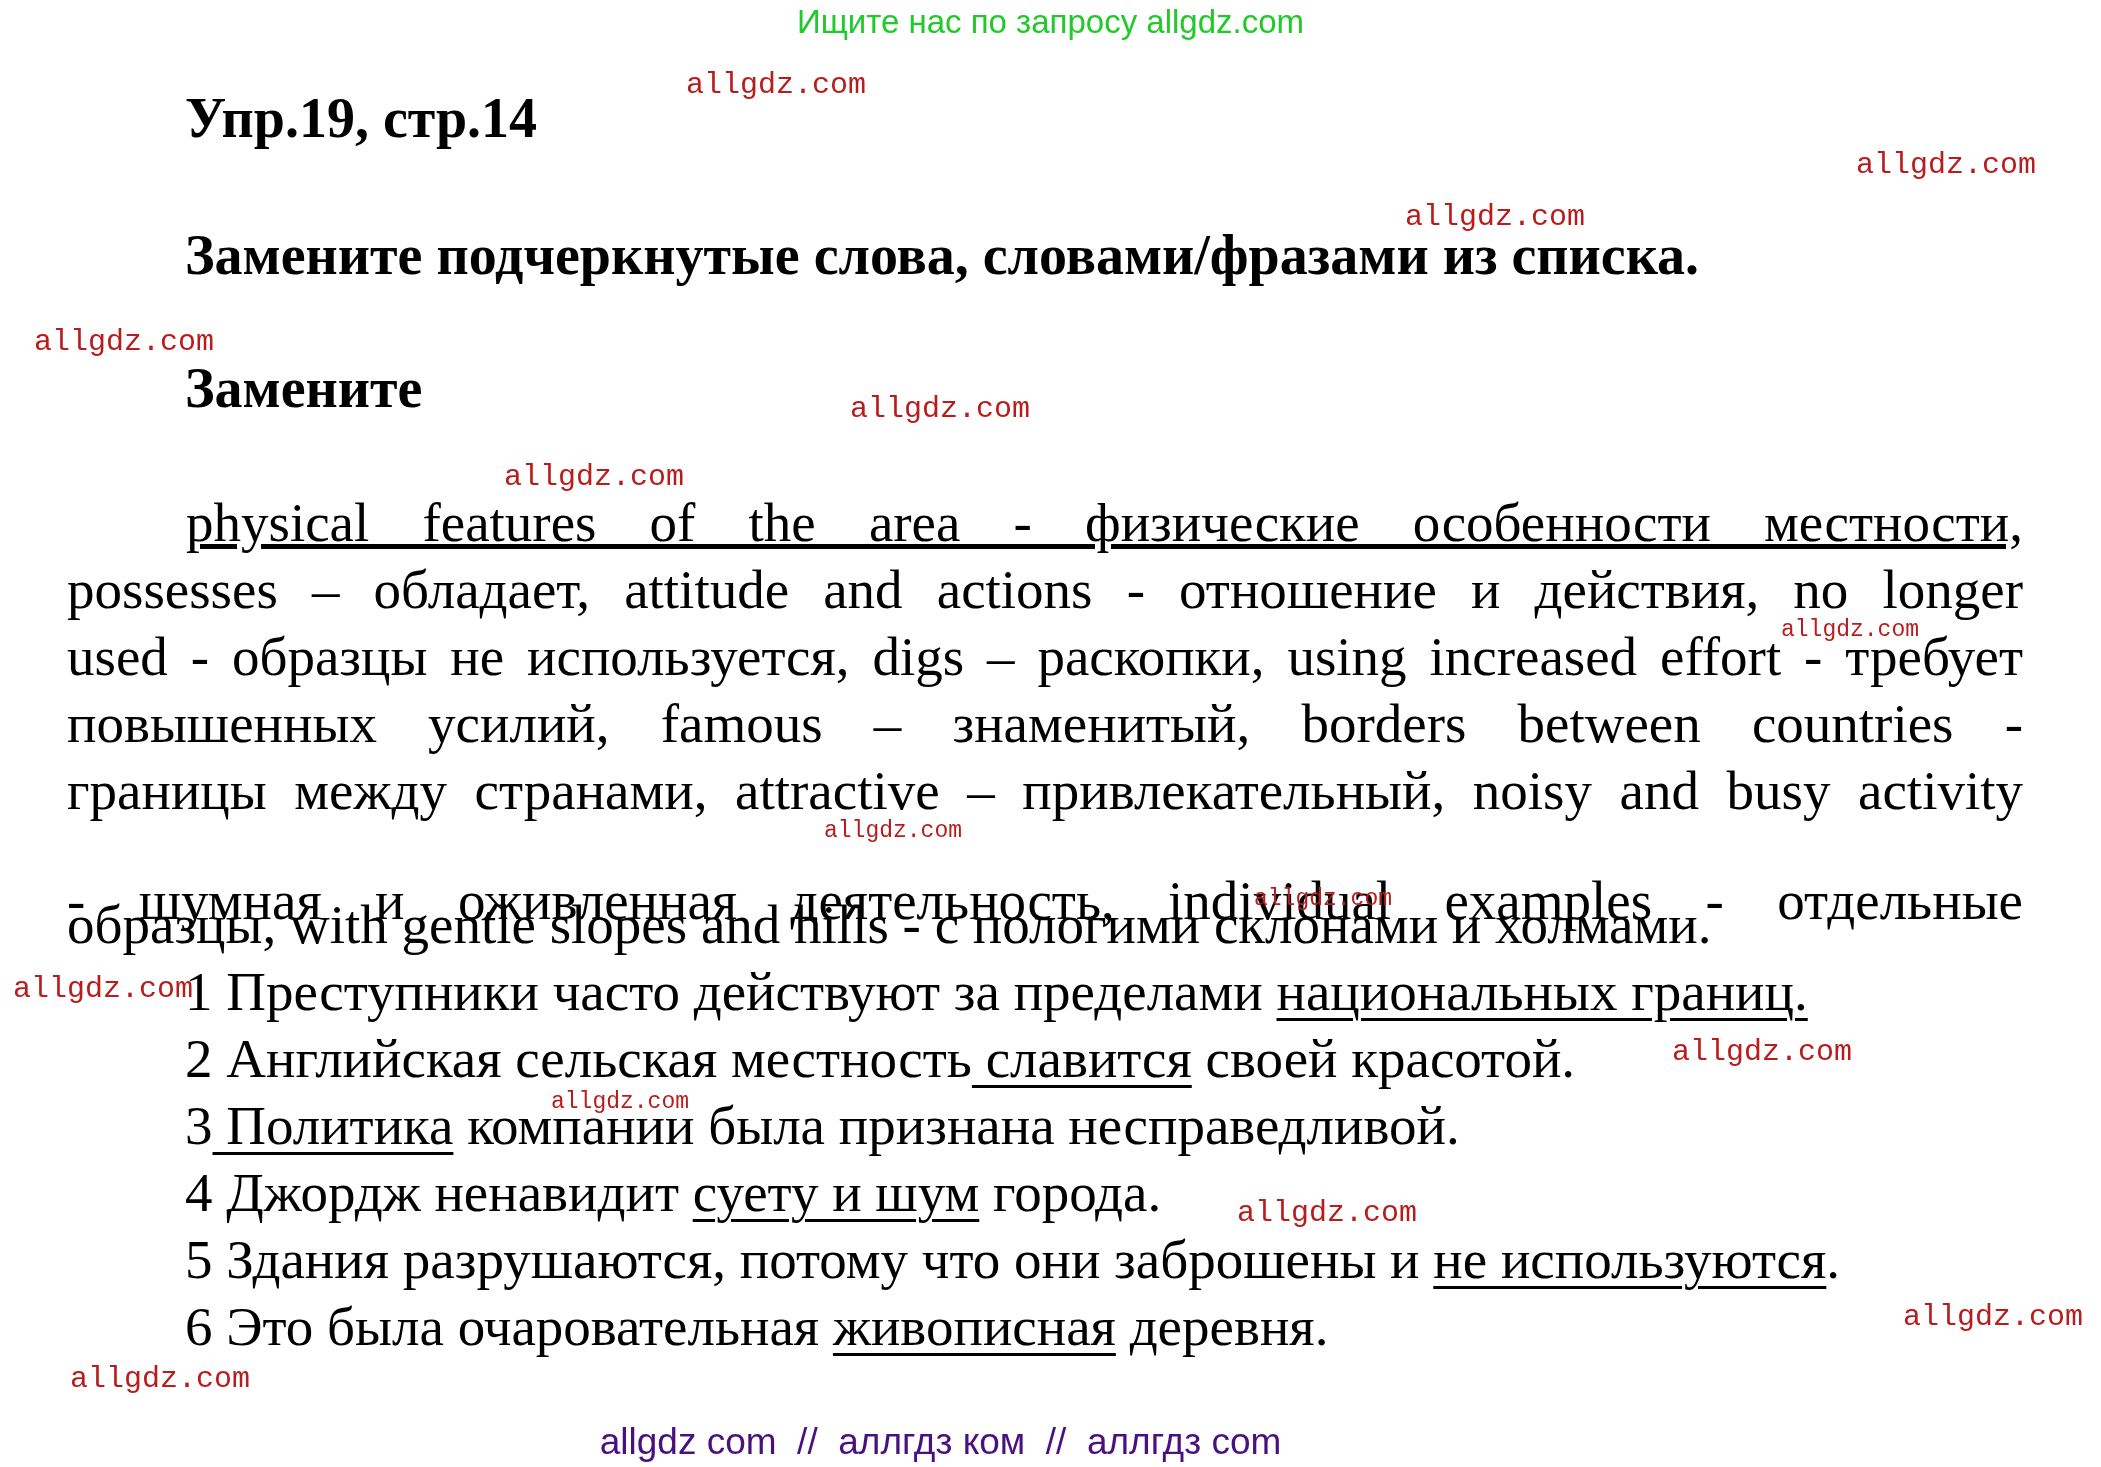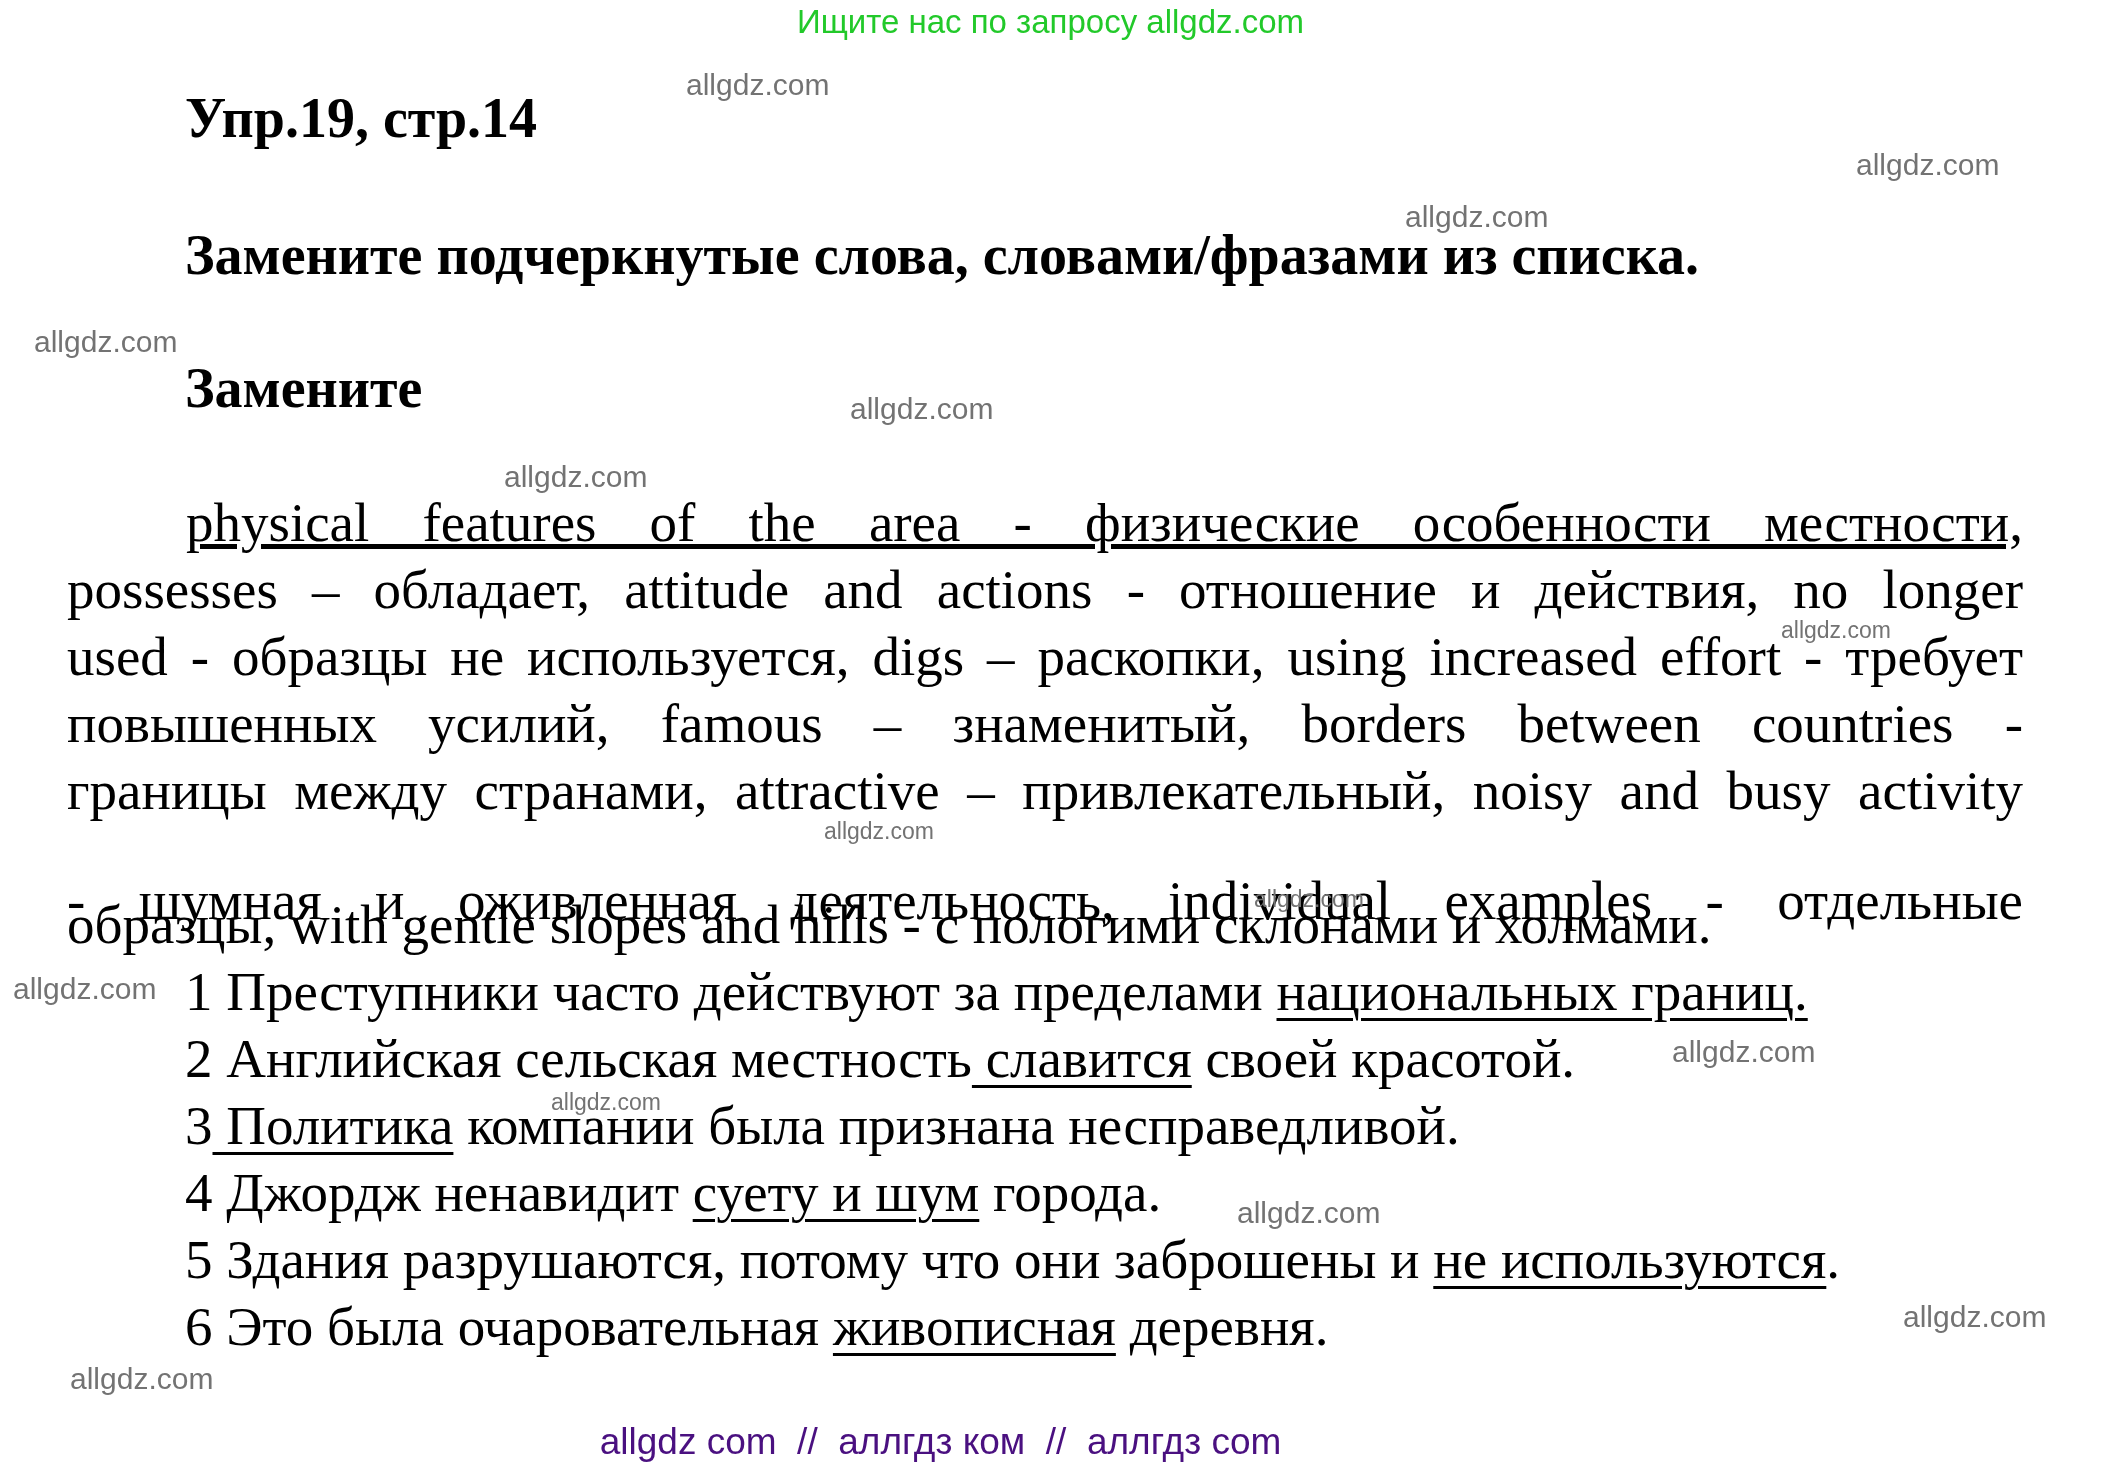--- a/index.html
+++ b/index.html
@@ -5,21 +5,21 @@
   html, body { margin:0; padding:0; background:#ffffff; }
   body { width:2101px; height:1467px; position:relative; overflow:hidden; }
   .abs { position:absolute; white-space:nowrap; }
   .promo { font-family:"Liberation Sans", sans-serif; font-size:33px; left:0; width:2101px; text-align:center; top:0px; line-height:44px; }
   .title { font-family:"Liberation Serif", serif; font-weight:bold; font-size:56px; line-height:56px; left:185px; }
   .para-line { position:absolute; left:67px; width:1956px; font-family:"Liberation Serif", serif; font-size:55px; line-height:60px; text-align:justify; text-align-last:justify; white-space:normal; color:#000; }
   .para-line.first { left:186px; width:1837px;text-decoration:underline; }
   .para-line.last { text-align-last:left; }
   .list-line { position:absolute; left:185px; font-family:"Liberation Serif", serif; font-size:55px; line-height:60px; white-space:nowrap; color:#000; }
   .u { text-decoration:underline; text-decoration-thickness:3px; text-underline-offset:8px; }
-  .wm { font-family:Liberation Sans, sans-serif; font-size:30px; line-height:34px; color:#737373; }
+  .wm { font-family:Liberation Mono, monospace; font-size:30px; line-height:34px; color:#b91c1c; }
   .wm.small { font-size:23px; line-height:26px; }
   .footer { font-family:"Liberation Sans", sans-serif; font-size:37px; line-height:44px; left:0; width:1881px; text-align:center; white-space:pre; }
 </style>
 </head>
 <body>
 
 <div class="abs promo" style="top:0px; color:#22c92a;">Ищите нас по запросу allgdz.com</div>
 
 <div class="abs title" style="top:90px;">Упр.19, стр.14</div>
 <div class="abs title" style="top:227px;">Замените подчеркнутые слова, словами/фразами из списка.</div>

